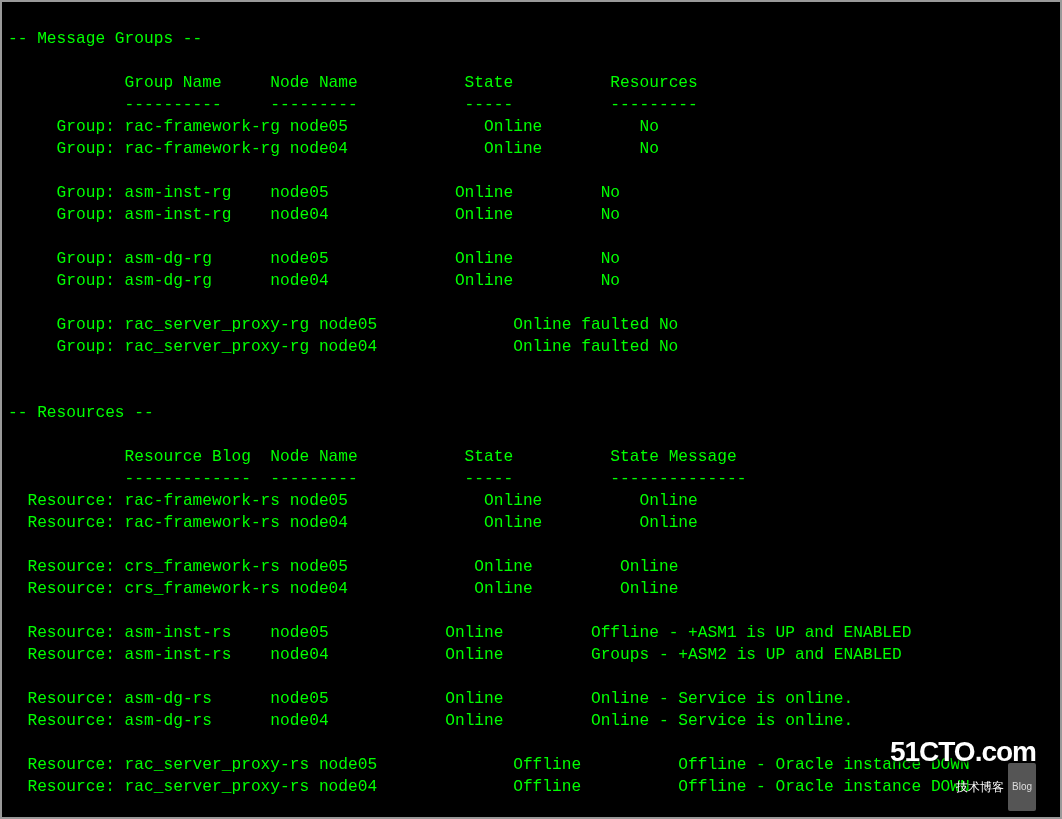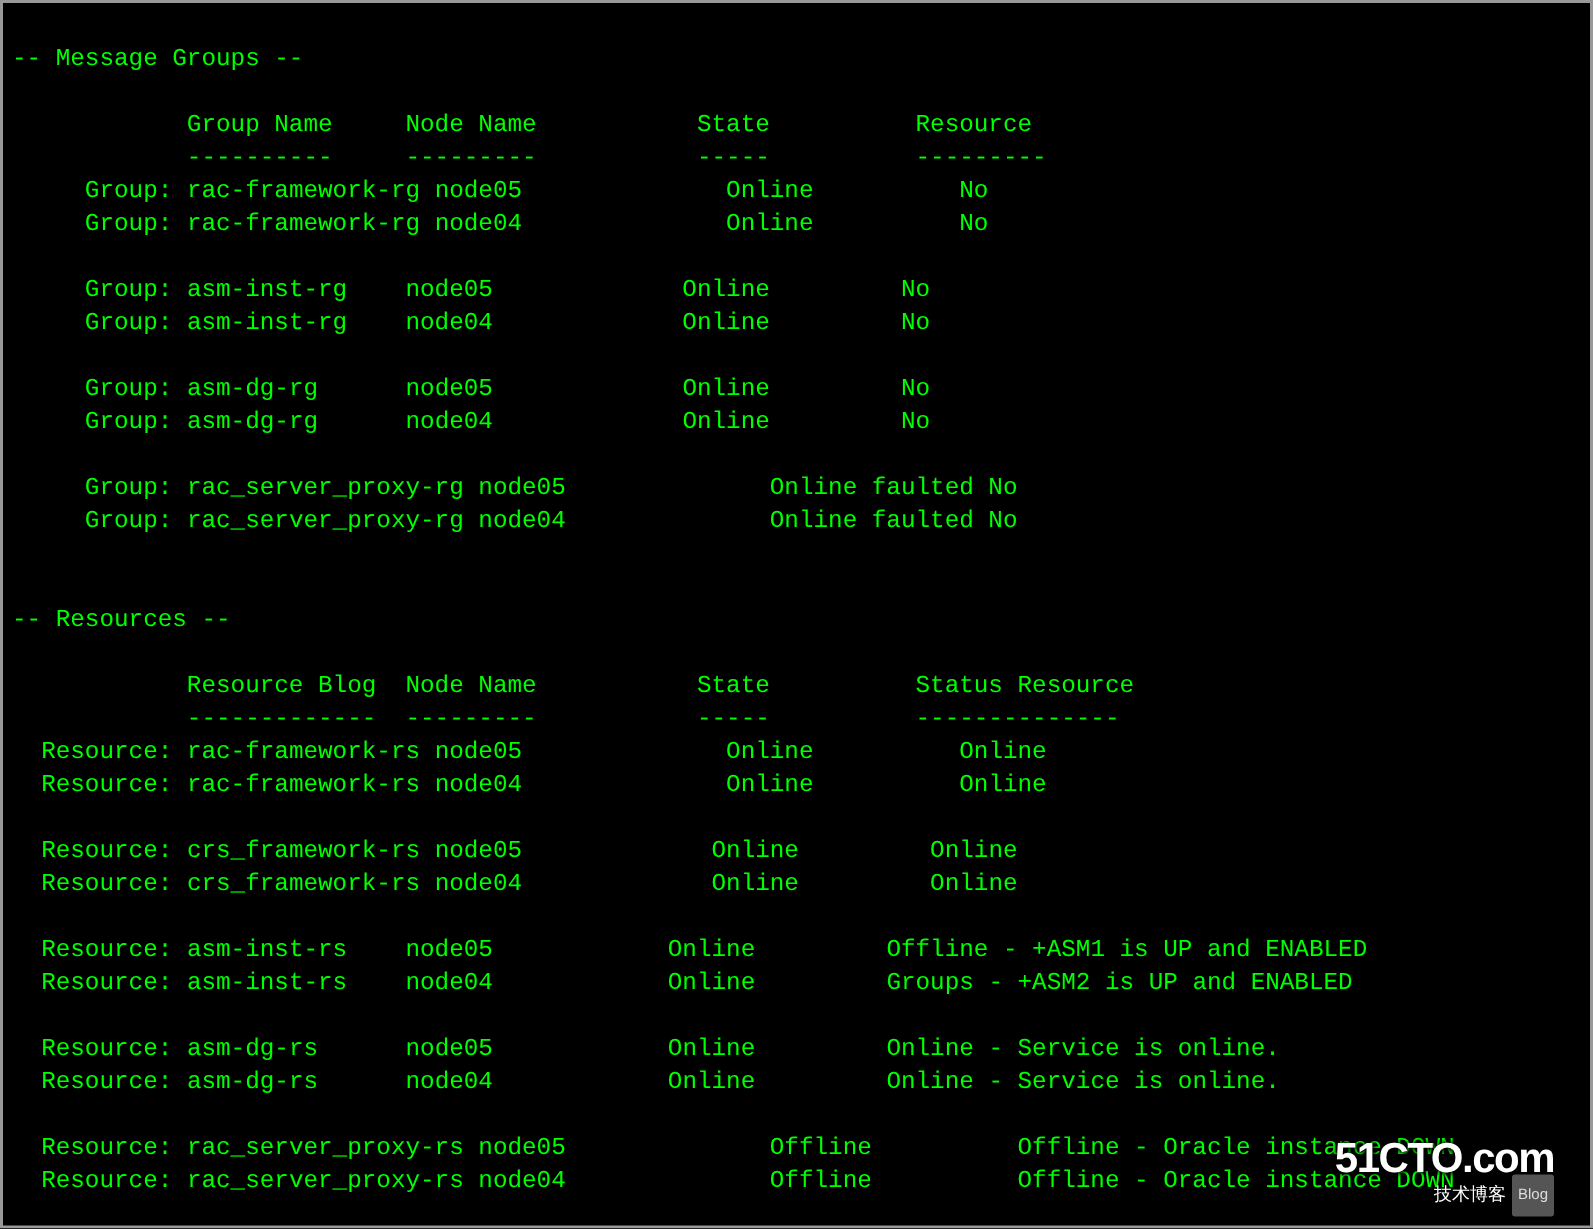--- a/index.html
+++ b/index.html
@@ -29,49 +29,49 @@
     letter-spacing:-1px;
     text-shadow:1px 1px 3px #000,0 0 4px #000;
   }
   #watermark .small{
     font-size:12px;
     text-shadow:1px 1px 2px #000;
   }
   #watermark .blog{
     display:inline-block;
     background:#555;color:#ddd;
-    font-size:10px;padding:3px 4px;
+    font-size:10px;padding:13px 4px;
     margin-left:4px;border-radius:2px;
     vertical-align:1px;
   }
 </style>
 </head>
 <body>
 
 <div id="term">
 <span>-- Message Groups --</span>
 
-            <span>Group Name</span>     <span>Node Name</span>           <span>State</span>          <span>Resource</span>
+            <span>Group Name</span>     <span>Node Name</span>           <span>State</span>          <span>Resources</span>
             <span>----------</span>     <span>---------</span>           <span>-----</span>          <span>---------</span>
      <span>Group:</span> <span>rac-framework-rg</span> <span>node05</span>              <span>Online</span>          <span>No</span>
      <span>Group:</span> <span>rac-framework-rg</span> <span>node04</span>              <span>Online</span>          <span>No</span>
 
      <span>Group:</span> <span>asm-inst-rg</span>    <span>node05</span>             <span>Online</span>         <span>No</span>
      <span>Group:</span> <span>asm-inst-rg</span>    <span>node04</span>             <span>Online</span>         <span>No</span>
 
      <span>Group:</span> <span>asm-dg-rg</span>      <span>node05</span>             <span>Online</span>         <span>No</span>
      <span>Group:</span> <span>asm-dg-rg</span>      <span>node04</span>             <span>Online</span>         <span>No</span>
 
      <span>Group:</span> <span>rac_server_proxy-rg</span> <span>node05</span>              <span>Online faulted</span> <span>No</span>
      <span>Group:</span> <span>rac_server_proxy-rg</span> <span>node04</span>              <span>Online faulted</span> <span>No</span>
 
 
 <span>-- Resources --</span>
 
-            <span>Resource Blog</span>  <span>Node Name</span>           <span>State</span>          <span>Status Resource</span>
+            <span>Resource Blog</span>  <span>Node Name</span>           <span>State</span>          <span>State Message</span>
             <span>-------------</span>  <span>---------</span>           <span>-----</span>          <span>--------------</span>
   <span>Resource:</span> <span>rac-framework-rs</span> <span>node05</span>              <span>Online</span>          <span>Online</span>
   <span>Resource:</span> <span>rac-framework-rs</span> <span>node04</span>              <span>Online</span>          <span>Online</span>
 
   <span>Resource:</span> <span>crs_framework-rs</span> <span>node05</span>             <span>Online</span>         <span>Online</span>
   <span>Resource:</span> <span>crs_framework-rs</span> <span>node04</span>             <span>Online</span>         <span>Online</span>
 
   <span>Resource:</span> <span>asm-inst-rs</span>    <span>node05</span>            <span>Online</span>         <span>Offline - +ASM1 is UP and ENABLED</span>
   <span>Resource:</span> <span>asm-inst-rs</span>    <span>node04</span>            <span>Online</span>         <span>Groups - +ASM2 is UP and ENABLED</span>
 

